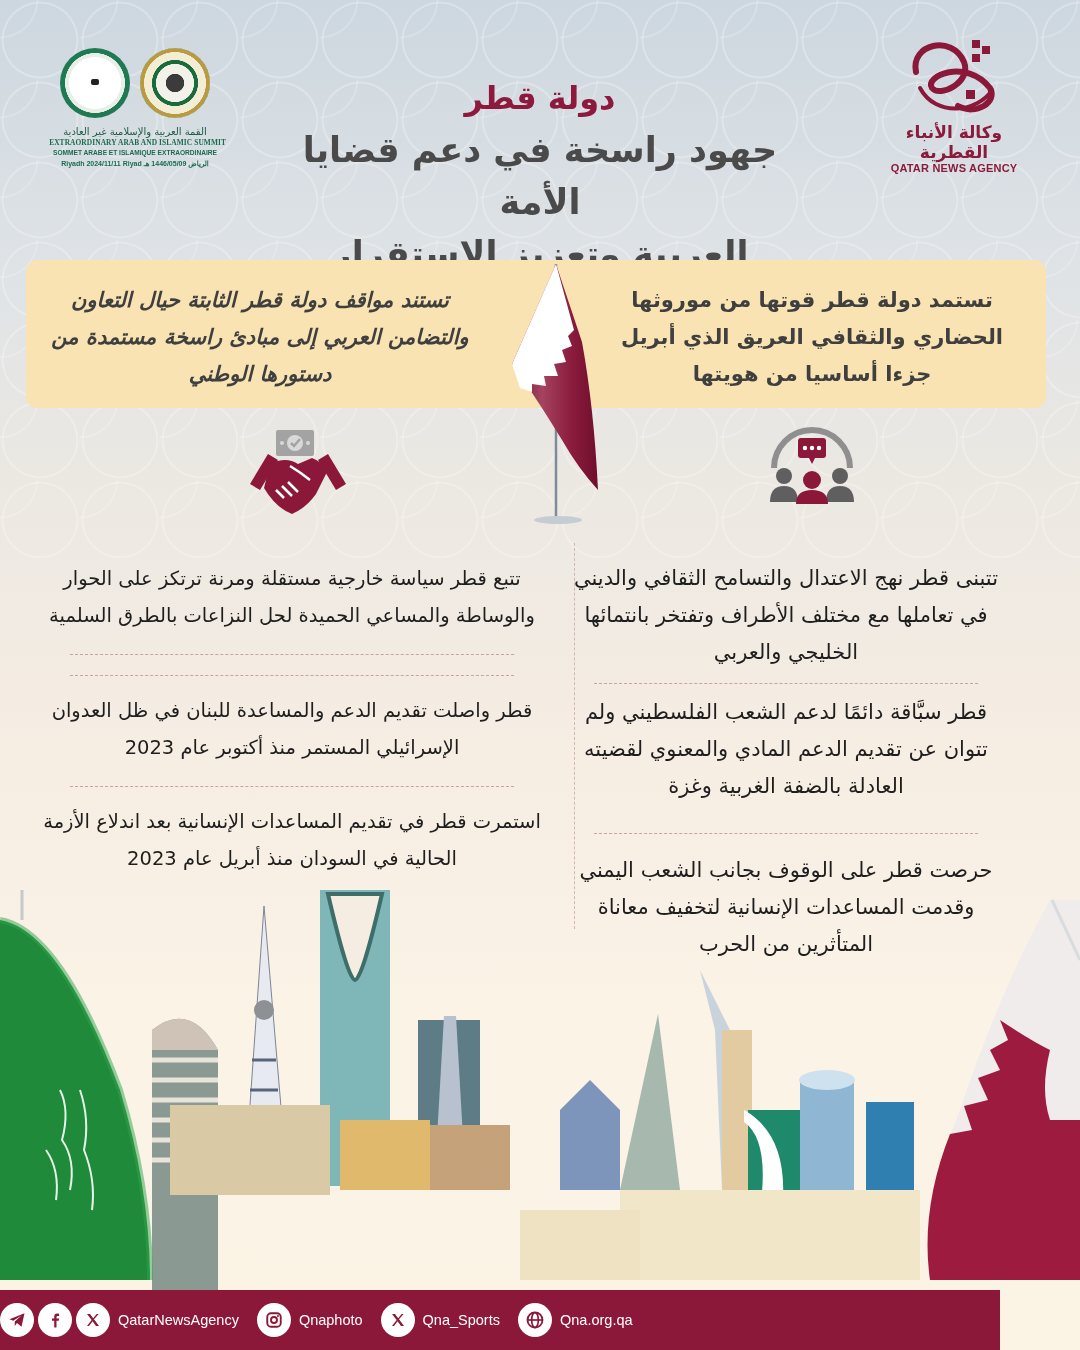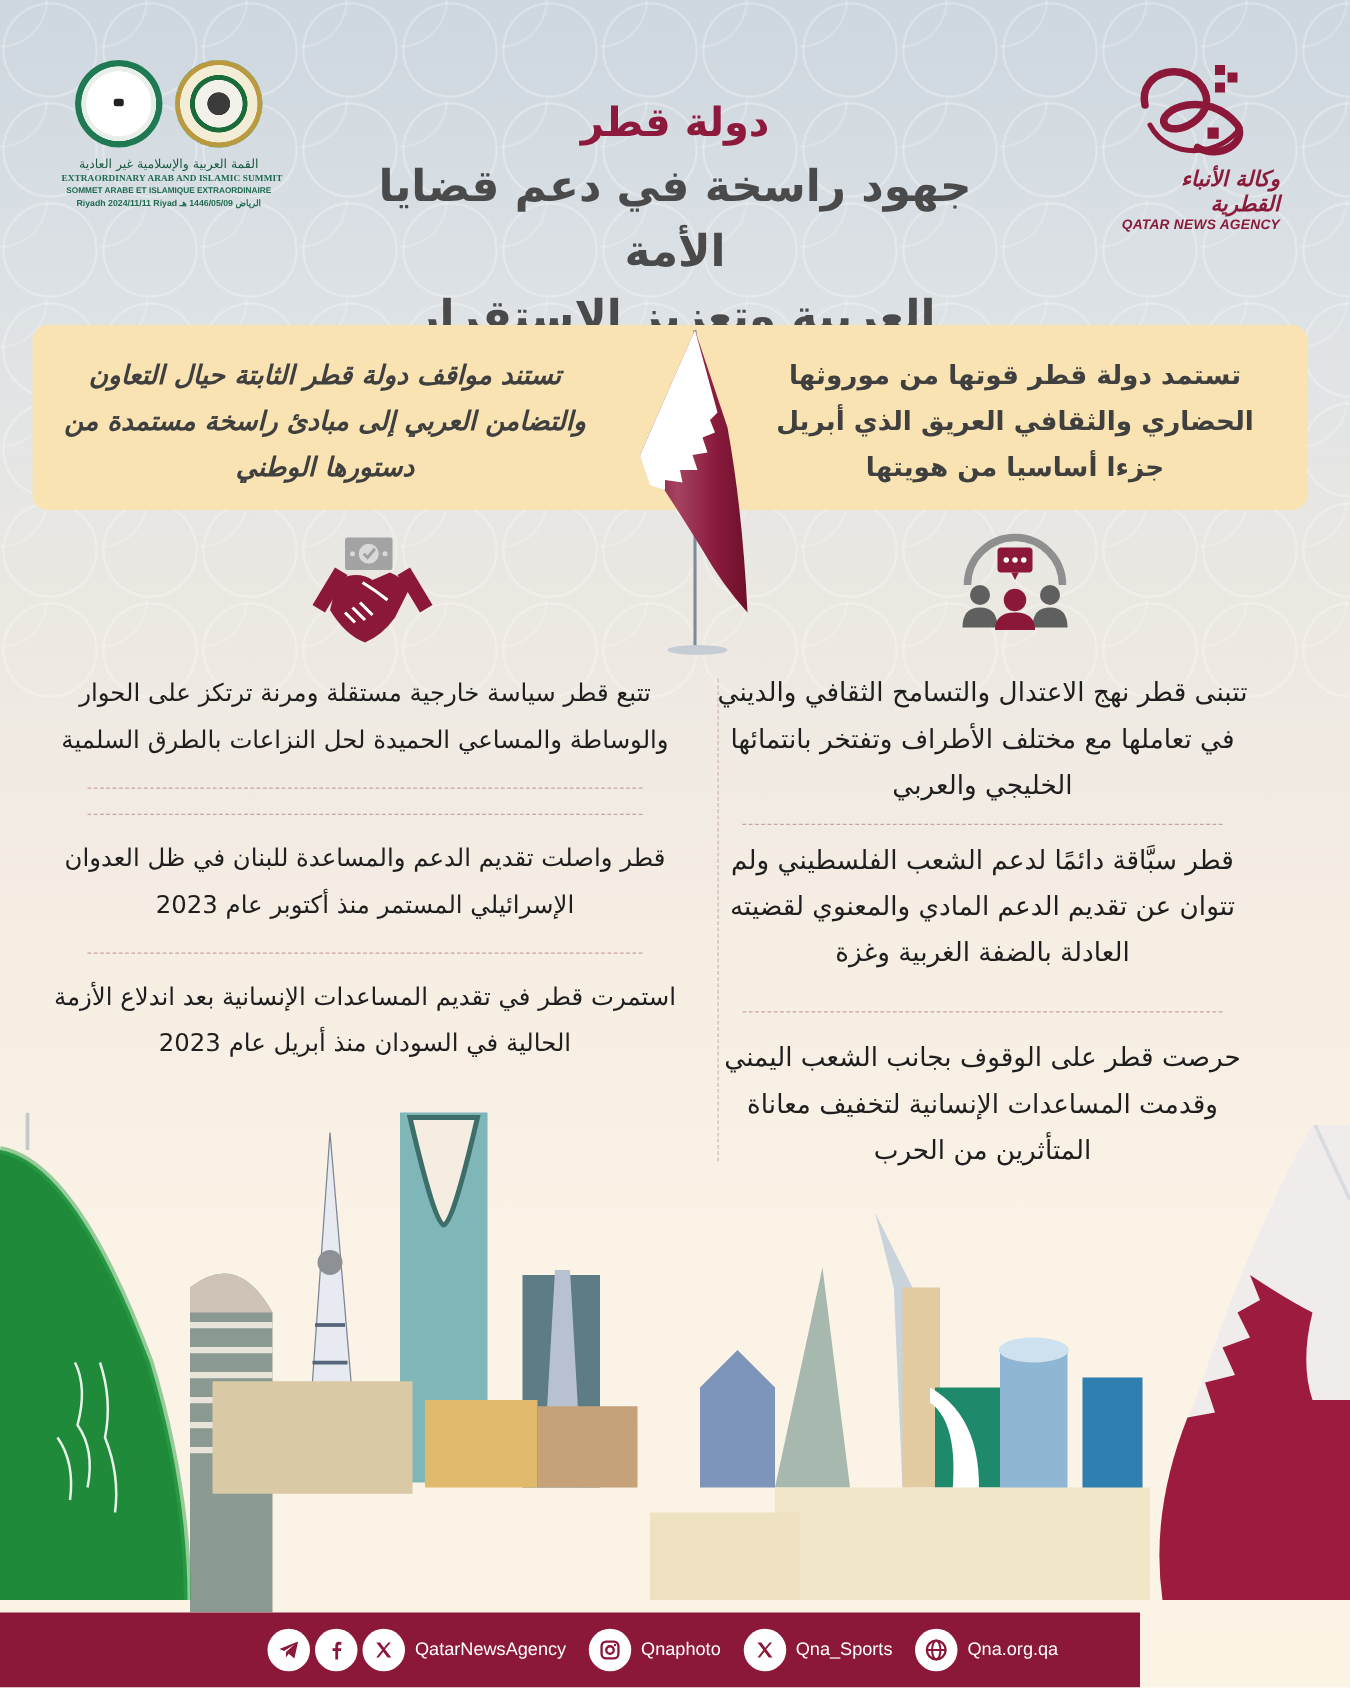--- a/index.html
+++ b/index.html
@@ -23,21 +23,21 @@
   .summit-seals { display: flex; justify-content: center; gap: 10px; }
   .seal { width: 70px; height: 70px; border-radius: 50%; position: relative; }
   .seal.oic { background: radial-gradient(circle, #fff 0 52%, #e8efe8 53% 60%, #1f7a54 61% 72%, #e6efe9 73% 76%, #1f7a54 77% 100%); }
   .seal.oic::after { content: ""; position: absolute; left: 31px; top: 31px; width: 8px; height: 6px; background: #222; border-radius: 2px; }
   .seal.al { background: radial-gradient(circle, #3b3b3b 0 18%, #f2f2ea 19% 38%, #1a6b3a 39% 46%, #f3edd6 47% 62%, #b99a3e 63% 70%, #2c7a3c 71% 88%, #c9a645 89% 100%); }
   .summit-ar { font-size: 10px; color: #1d5b43; font-weight: normal; margin-top: 8px; direction: rtl; }
   .summit-en { font-size: 7.4px; color: #1d6b4e; font-weight: bold; letter-spacing: 0.1px; line-height: 11px; font-family: Liberation Serif, serif; text-align: right; }
   .summit-fr { font-size: 6.6px; color: #1d6b4e; font-weight: bold; line-height: 10px; font-family: "Liberation Sans", sans-serif; }
   .summit-date { font-size: 7px; color: #1d6b4e; line-height: 11px; font-weight: bold; font-family: "Liberation Sans", sans-serif; }
 
-  .qna-logo { position: absolute; right: 56px; top: 44px; width: 140px; text-align: right; font-style: italic; }
+  .qna-logo { position: absolute; right: 56px; top: 32px; width: 140px; text-align: center; }
   .qna-mark { width: 96px; height: 84px; margin: 0 auto; position: relative; }
   .qna-ar { font-size: 17px; color: #8a1b3a; font-weight: bold; direction: rtl; margin-top: 6px; }
   .qna-en { font-size: 11px; color: #8a1b3a; font-weight: bold; font-family: "Liberation Sans", sans-serif; letter-spacing: 0.2px; }
 
   .titles { position: absolute; left: 260px; top: 72px; width: 560px; text-align: center; direction: rtl; }
   .country { font-size: 32px; font-weight: bold; color: #8d1a3d; line-height: 52px; }
   .headline { font-size: 35px; font-weight: bold; color: #4a4a4a; line-height: 52px; }
 
   
   .band { position: absolute; left: 26px; top: 260px; width: 1020px; height: 148px; background: #f9e3b2; border-radius: 12px; }
@@ -46,33 +46,33 @@
   .band-left { left: 24px; font-style: italic; }
 
   
   .desk-flag { position: absolute; left: 500px; top: 258px; width: 110px; height: 270px; }
 
   
   .icon-people { position: absolute; left: 768px; top: 422px; width: 88px; height: 82px; }
   .icon-handshake { position: absolute; left: 246px; top: 428px; width: 104px; height: 90px; }
 
   
-  .col { position: absolute; direction: rtl; text-align: center; font-size: 19.5px; color: #1e1e1e; }
+  .col { position: absolute; direction: rtl; text-align: center; font-size: 19.5px; color: #1e1e1e; margin-top: 24px; }
   .col-right { left: 564px; width: 444px; top: 536px; }
   .col-left { left: 40px; width: 504px; top: 536px; }
   .item { line-height: 37px; }
   .col-right .item { font-size: 21px; line-height: 37px; }
   .divider { height: 0; border-top: 1px dashed #c9a2a4; margin: 0 30px; }
   .vline { position: absolute; left: 574px; top: 543px; height: 386px; border-left: 1px dashed #cfb7b5; }
 
   
   .skyline { position: absolute; left: 0; top: 890px; width: 1080px; height: 390px; }
 
   
-  .footer { position: absolute; left: 0; top: 1290px; width: 912px; height: 60px; background: #8b1839; display: flex; padding-left: 214px; }
+  .footer { position: absolute; left: 0; top: 1290px; width: 1000px; height: 60px; background: #8b1839; display: flex; }
   .footer-group { display: flex; align-items: center; margin-right: 18px; }
   .circle-icon { width: 34px; height: 34px; border-radius: 50%; background: #fff; display: flex; align-items: center; justify-content: center; margin-right: 4px; }
   .footer-label { color: #fff; font-size: 14.5px; font-family: "Liberation Sans", sans-serif; margin-left: 4px; }
 </style>
 </head>
 <body>
 
 <div class="pattern"></div>
 
 <div class="summit-logo">

